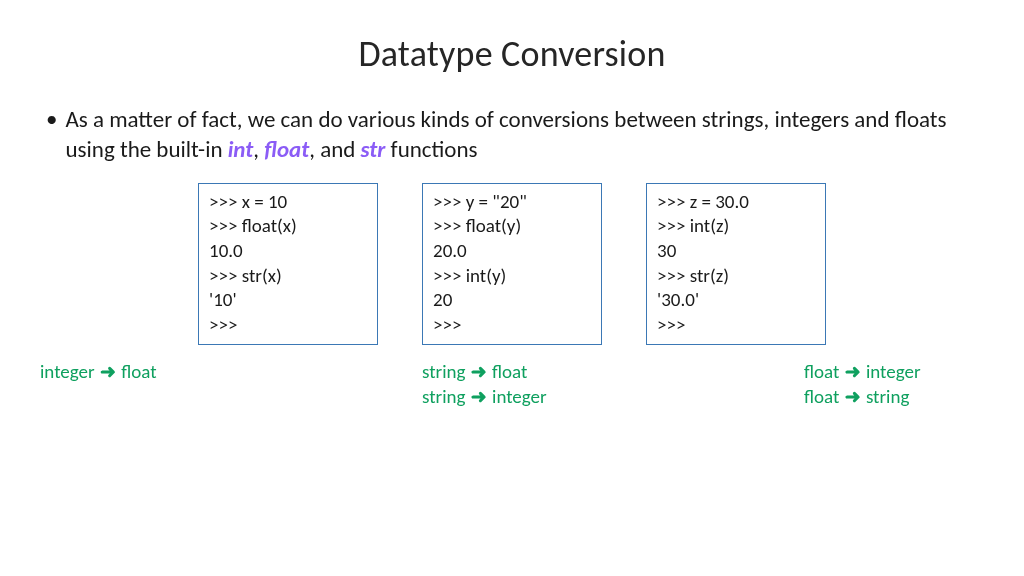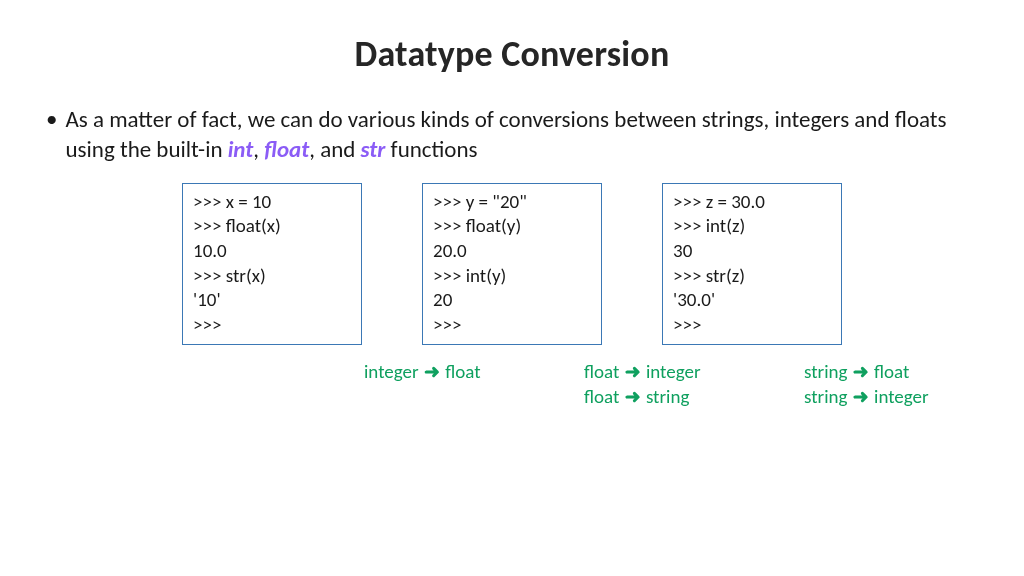--- a/index.html
+++ b/index.html
@@ -13,21 +13,21 @@
   }
   .slide {
     width: 1024px;
     height: 576px;
     box-sizing: border-box;
     padding: 28px 40px 20px 40px;
   }
   .title {
     text-align: center;
     font-size: 36px;
-    font-weight: 700;
+    font-weight: 400;
     color: #262626;
     margin-top: 4px;
     margin-bottom: 28px;
     letter-spacing: 0.2px;
   }
   .bullet-row {
     display: flex;
     align-items: flex-start;
     font-size: 23px;
     color: #1a1a1a;
@@ -43,37 +43,37 @@
     flex: 1 1 auto;
   }
   .kw {
     color: #8b5cf6;
     font-style: italic;
     font-weight: 700;
   }
   .boxes {
     display: flex;
     justify-content: center;
-    gap: 60px;
+    gap: 44px;
     margin-top: 0;
   }
   .codebox {
     border: 1px solid #3b78b5;
     padding: 6px 10px 6px 10px;
     width: 180px;
     box-sizing: border-box;
     font-size: 19px;
     line-height: 1.3;
     color: #1a1a1a;
     white-space: pre;
     font-family: Calibri, "Segoe UI", Arial, sans-serif;
   }
   .labels {
     display: flex;
-    justify-content: flex-end;
+    justify-content: space-between;
     gap: 40px;
     margin-top: 14px;
   }
   .lblcol {
     width: 180px;
     box-sizing: border-box;
     font-size: 19px;
     line-height: 1.35;
     color: #0fa05f;
     font-weight: 400;
@@ -127,39 +127,39 @@
     <div class="lblcol">
       <div class="lblrow">
         <span>integer</span>
         <span class="arrow">➜</span>
         <span>float</span>
       </div>
     </div>
 
     <div class="lblcol">
       <div class="lblrow">
+        <span>string</span>
+        <span class="arrow">➜</span>
+        <span>float</span>
+      </div>
+      <div class="lblrow">
+        <span>string</span>
+        <span class="arrow">➜</span>
+        <span>integer</span>
+      </div>
+    </div>
+
+    <div class="lblcol">
+      <div class="lblrow">
         <span>float</span>
         <span class="arrow">➜</span>
         <span>integer</span>
       </div>
       <div class="lblrow">
         <span>float</span>
         <span class="arrow">➜</span>
         <span>string</span>
       </div>
     </div>
 
-    <div class="lblcol">
-      <div class="lblrow">
-        <span>string</span>
-        <span class="arrow">➜</span>
-        <span>float</span>
-      </div>
-      <div class="lblrow">
-        <span>string</span>
-        <span class="arrow">➜</span>
-        <span>integer</span>
-      </div>
-    </div>
-
   </div>
 
 </div>
 
 </body></html>

